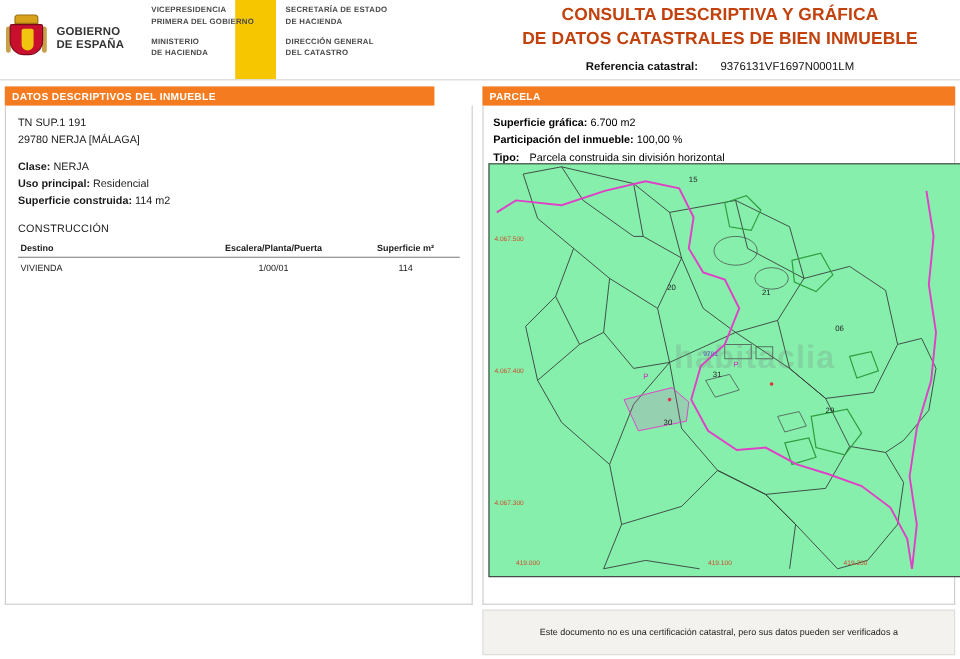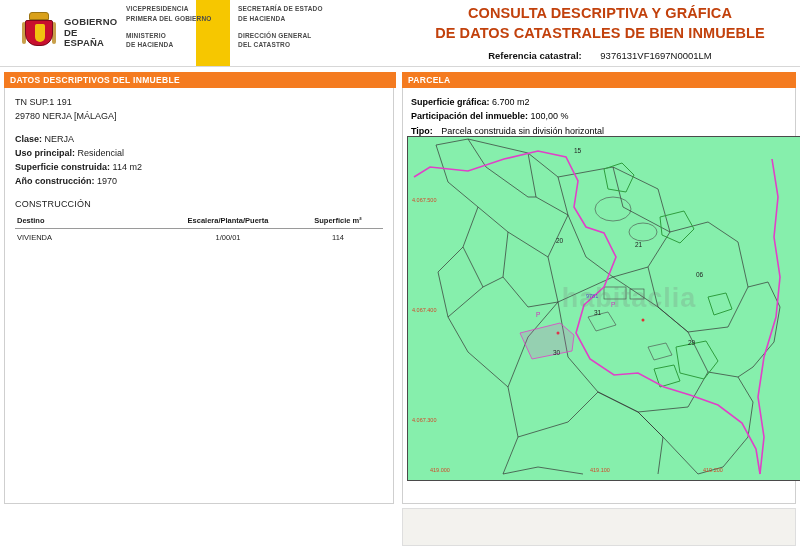--- a/index.html
+++ b/index.html
@@ -24,21 +24,21 @@
     width: 800px;
     height: 66px;
   }
   .logo-block {
     position: absolute;
     top: 0; left: 0;
     width: 120px;
     height: 66px;
     display: flex;
     align-items: center;
-    padding-left: 22px;
+    padding-left: 5px;
   }
   .coat {
     width: 34px;
     height: 42px;
     position: relative;
     flex: 0 0 auto;
   }
   .coat .crown {
     position: absolute;
     left: 7px; top: 0;
@@ -150,21 +150,21 @@
   .sec-bar {
     position: absolute;
     height: 16px;
     background: #f47b20;
     color: #ffffff;
     font-size: 8.5px;
     font-weight: bold;
     letter-spacing: .3px;
     padding: 3px 0 0 6px;
   }
-  .sec-left  { left: 4px;   top: 72px; width: 392px; }
+  .sec-left  { left: 4px;   top: 72px; width: 358px; }
   .sec-right { left: 402px; top: 72px; width: 394px; }
 
   
   .left-panel {
     position: absolute;
     left: 4px; top: 88px;
     width: 390px;
     height: 416px;
     border: 1px solid #cfcfcf;
     border-top: none;
@@ -386,24 +386,20 @@
       <span>NERJA</span>
     </div>
     <div class="row">
       <span class="k">Uso principal:</span>
       <span>Residencial</span>
     </div>
     <div class="row">
       <span class="k">Superficie construida:</span>
       <span>114 m2</span>
     </div>
-    <div class="row">
-      <span class="k">Año construcción:</span>
-      <span>1970</span>
-    </div>
 
     <div class="constr-title">CONSTRUCCIÓN</div>
 
     <table class="constr">
       <thead>
         <tr>
           <th class="c1">Destino</th>
           <th class="c2">Escalera/Planta/Puerta</th>
           <th class="c3">Superficie m²</th>
         </tr>
@@ -529,15 +525,16 @@
         <div class="scale-box">
           <div>Escala:</div>
           <div>1/2500</div>
         </div>
 
       </div>
     </div>
   </div>
 
   <div class="footer-note">
+    <div>Este documento no es una certificación catastral, pero sus datos pueden ser verificados a</div>
   </div>
 
 </div>
 
 </body></html>

